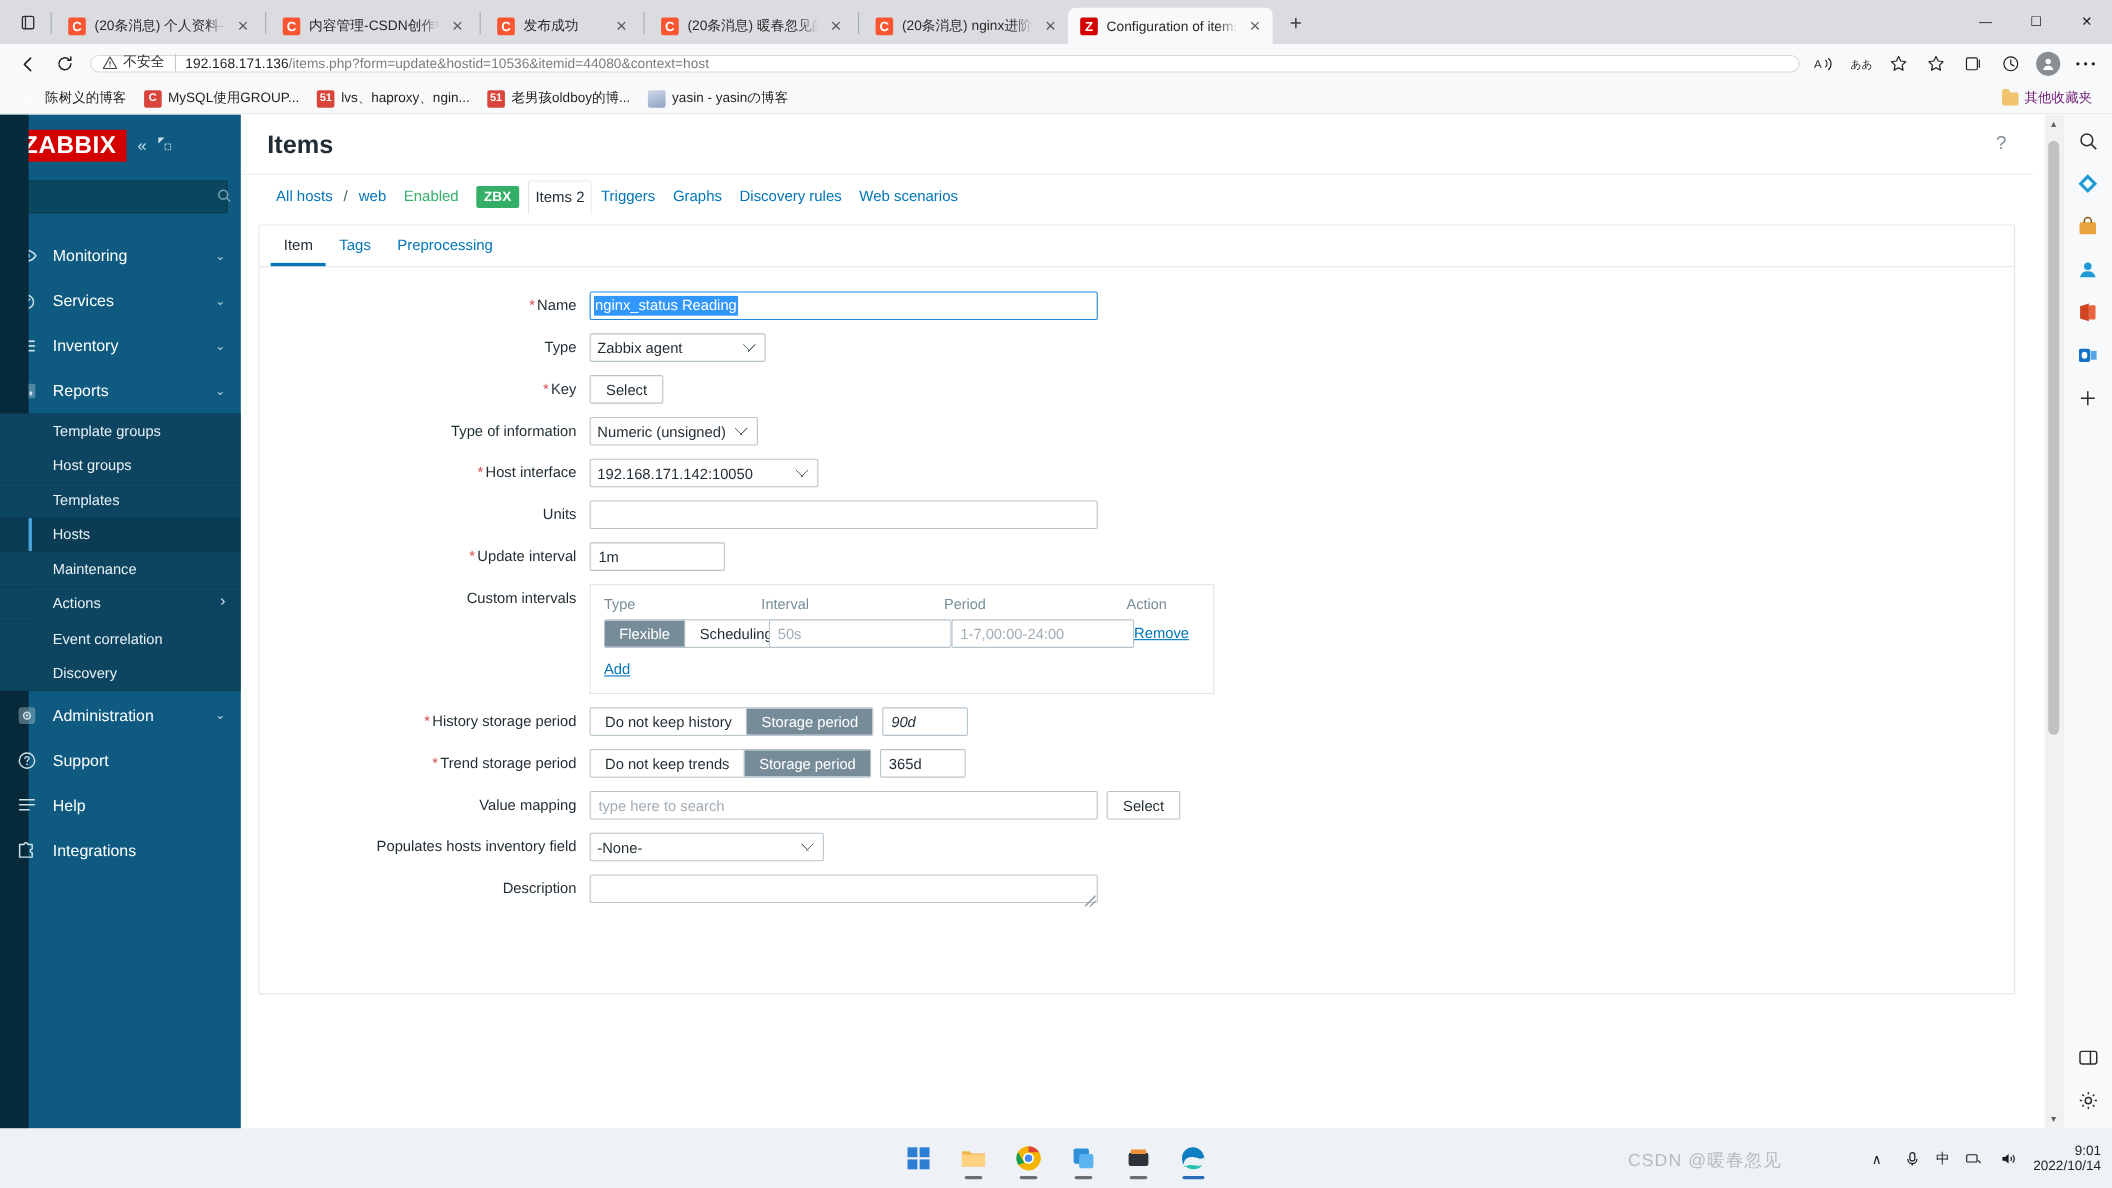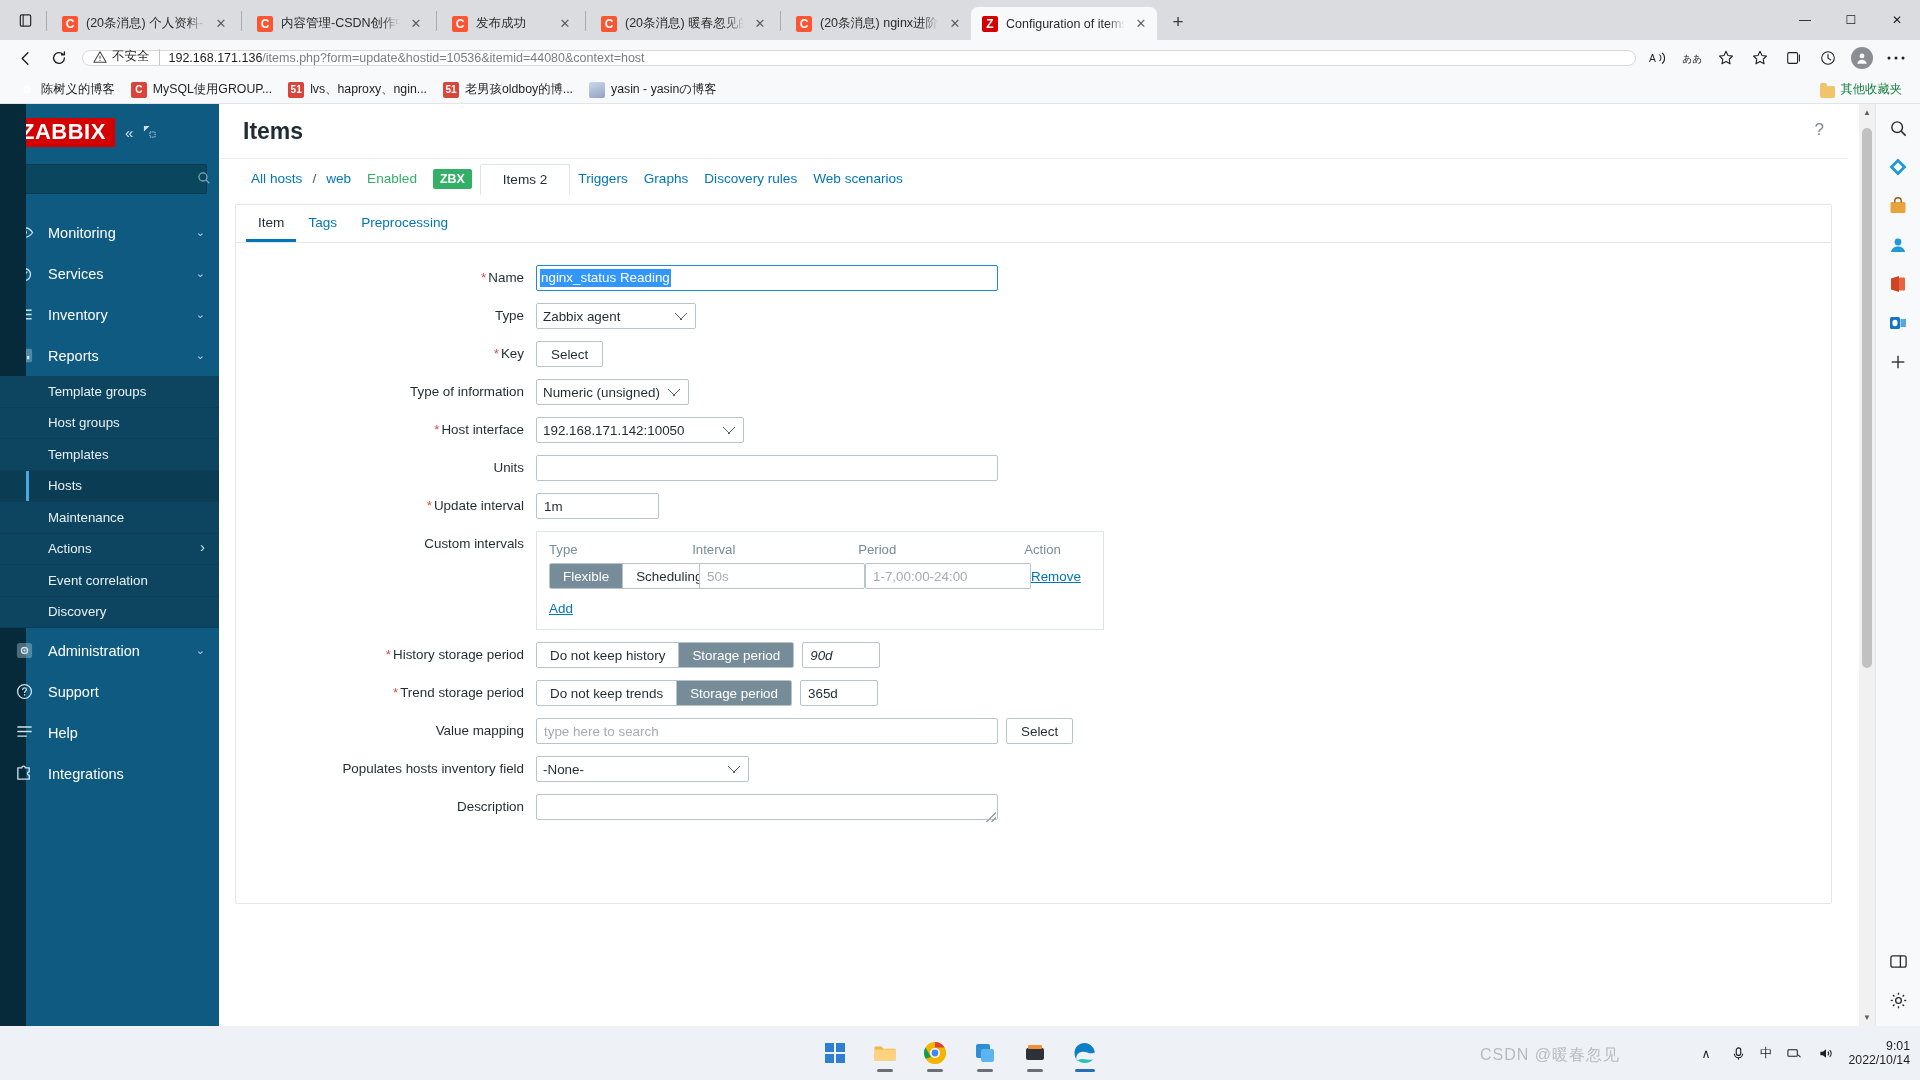--- a/index.html
+++ b/index.html
@@ -77,21 +77,21 @@
   }
   .bm { display:flex;align-items:center;gap:6px;padding:3px 7px;border-radius:4px;
         font-size:12.3px;color:#1f1f1f; white-space:nowrap; }
   .bm .bmicon { width:16px;height:16px;flex:0 0 16px;display:flex;align-items:center;justify-content:center;
         font-size:10px;font-weight:bold;color:#fff;border-radius:2px; }
   .bmi-csdn { background:#d9453a; }
   .bmi-51   { background:#d9453a; }
   .bmi-plain{ background:transparent;color:#5a5a5a;font-size:13px; }
   .bmi-img  { background:linear-gradient(160deg,#cfd8e8,#8ea3c4); }
   .bookmarks .spacer { flex:1 1 auto; }
-  .bm-folder { display:flex;align-items:flex-end;gap:6px;font-size:12.3px;color:#15803d;padding-right:6px; }
+  .bm-folder { display:flex;align-items:center;gap:6px;font-size:12.3px;color:#701a75;padding-right:6px; }
   .folder-ico { width:15px;height:12px;background:#f0c36d;border-radius:2px 2px 2px 2px; position:relative; }
   .folder-ico:before{content:"";position:absolute;left:0;top:-3px;width:7px;height:4px;background:#f0c36d;border-radius:2px 2px 0 0;}
 
   
   .viewport {
     position:absolute; left:0; top:104px; width:1920px; height:922px;
     background:#ffffff; overflow:hidden;
   }
 
   
@@ -160,21 +160,21 @@
   }
   .zbreadcrumb .bc { color:#0275b8; cursor:pointer; padding:4px 8px; }
   .zbreadcrumb .bc.sep { color:#4a5a63; padding:4px 2px; cursor:default; }
   .zbreadcrumb .bc.enabled { color:#34af67; cursor:pointer; }
   .zbreadcrumb .zbx-badge {
     background:#34af67; color:#fff; font-size:12.4px; font-weight:bold;
     padding:3px 7px; border-radius:2px; margin:0 8px; cursor:pointer;
   }
   .zbreadcrumb .bc.current {
     color:#1f2c33; border:1px solid #dfe4e7; border-bottom:1px solid #fff;
-    background:#fff; padding:7px 22px; border-radius:2px 2px 0 0; position:relative; top:1px;
+    background:#fff; padding:7px 6px; border-radius:2px 2px 0 0; position:relative; top:1px;
   }
 
   .zcard {
     margin:6px 16px 0 16px; background:#fff; border:1px solid #e3e7ea;
     border-radius:2px; min-height:700px; position:relative;
   }
   .ztabs { display:flex; gap:0; border-bottom:1px solid #e3e7ea; padding:0 10px; height:38px; align-items:stretch; }
   .ztab {
     padding:0 12px; display:flex; align-items:center; font-size:13.6px;
     color:#0275b8; cursor:pointer; border-bottom:3px solid transparent;

